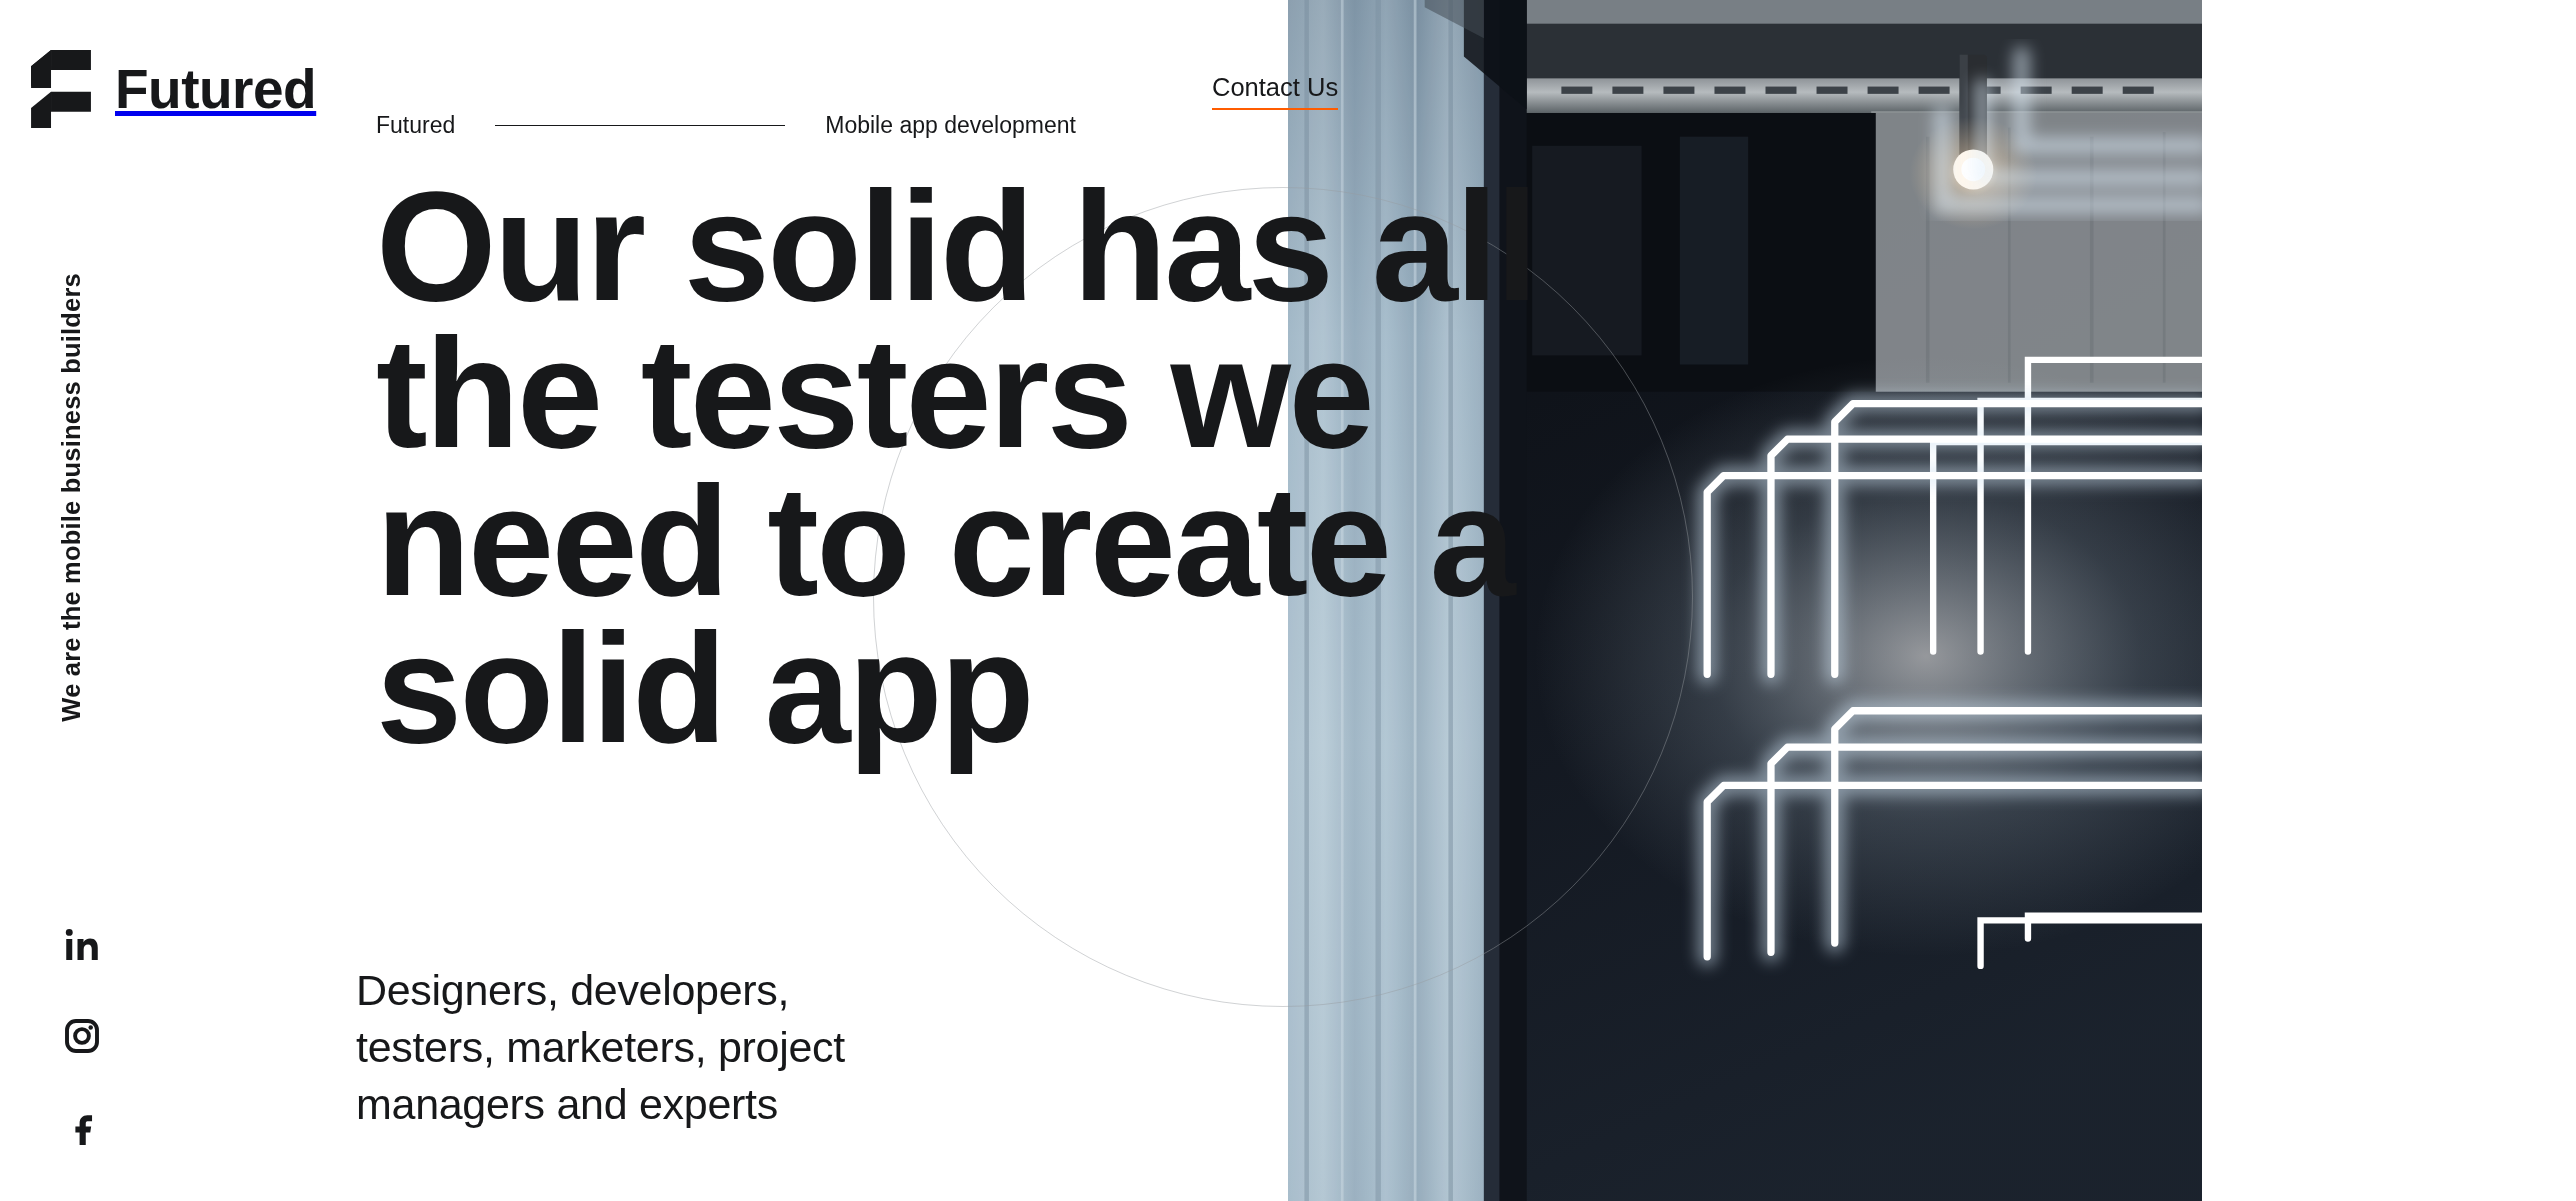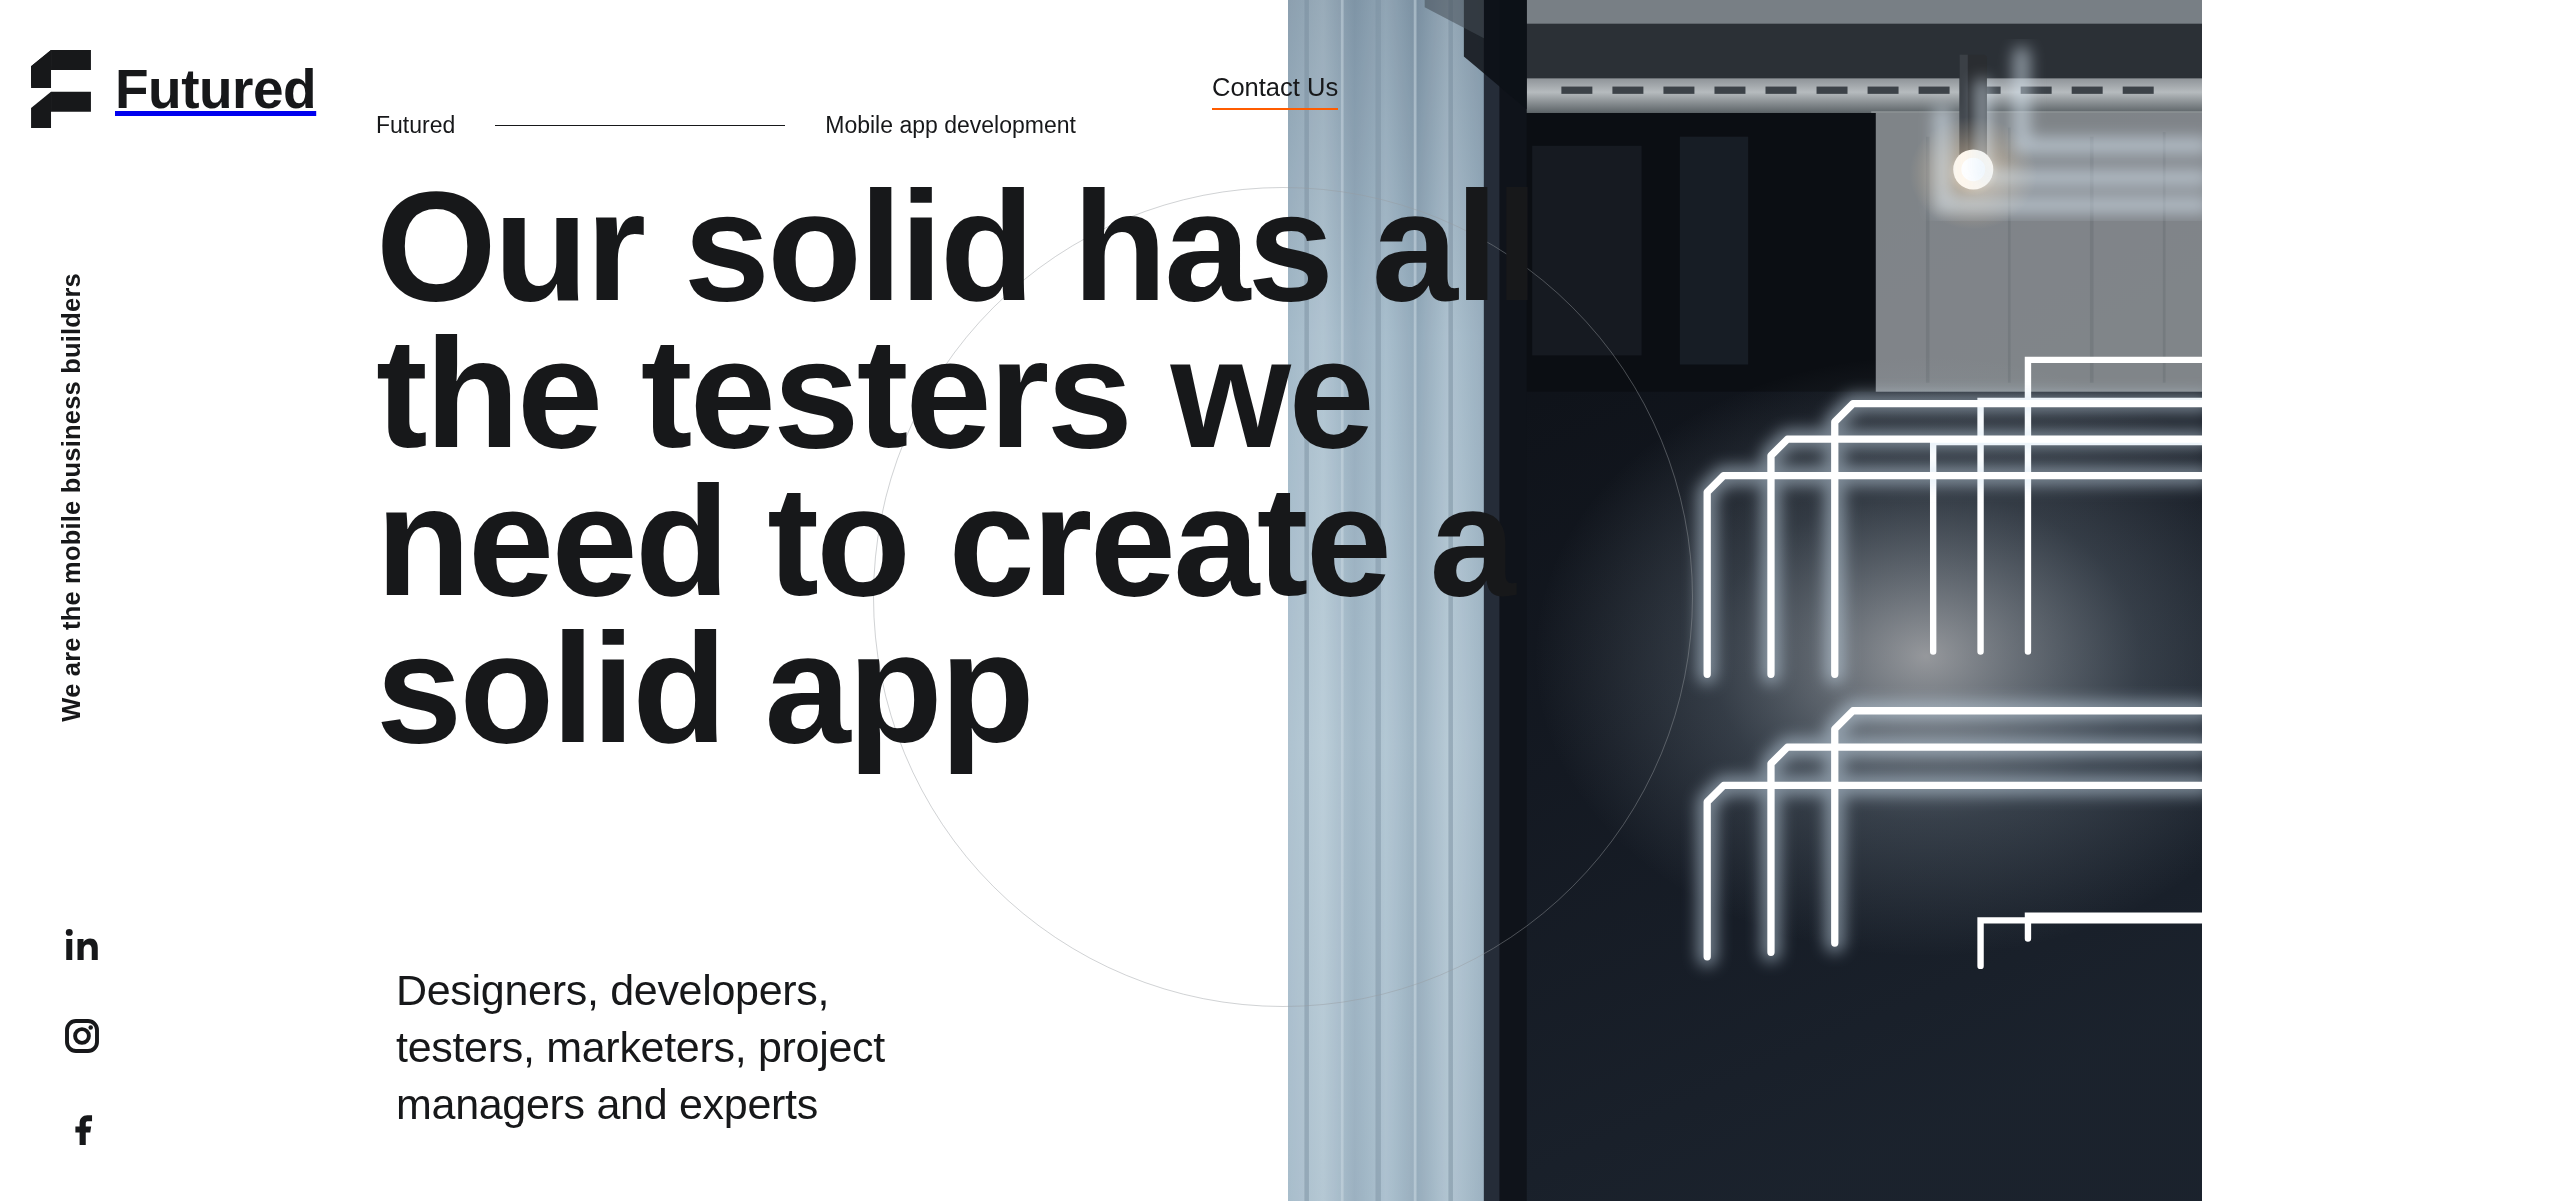--- a/index.html
+++ b/index.html
@@ -131,21 +131,21 @@
     line-height:0.95;
     font-weight:700;
     color:#17181a;
     letter-spacing:-2.7px;
     max-width:1276px;
   }
   .hero .hline{ display:block; }
 
   .subtitle{
     position:absolute;
-    left:396px; top:962px;
+    left:356px; top:962px;
     z-index:6;
     font-size:43px; line-height:1.33; font-weight:500; color:#17181a;
     letter-spacing:-0.3px;
     max-width:638px;
   }
   .subtitle span{ display:block; }
 </style>
 </head>
 <body>
 

